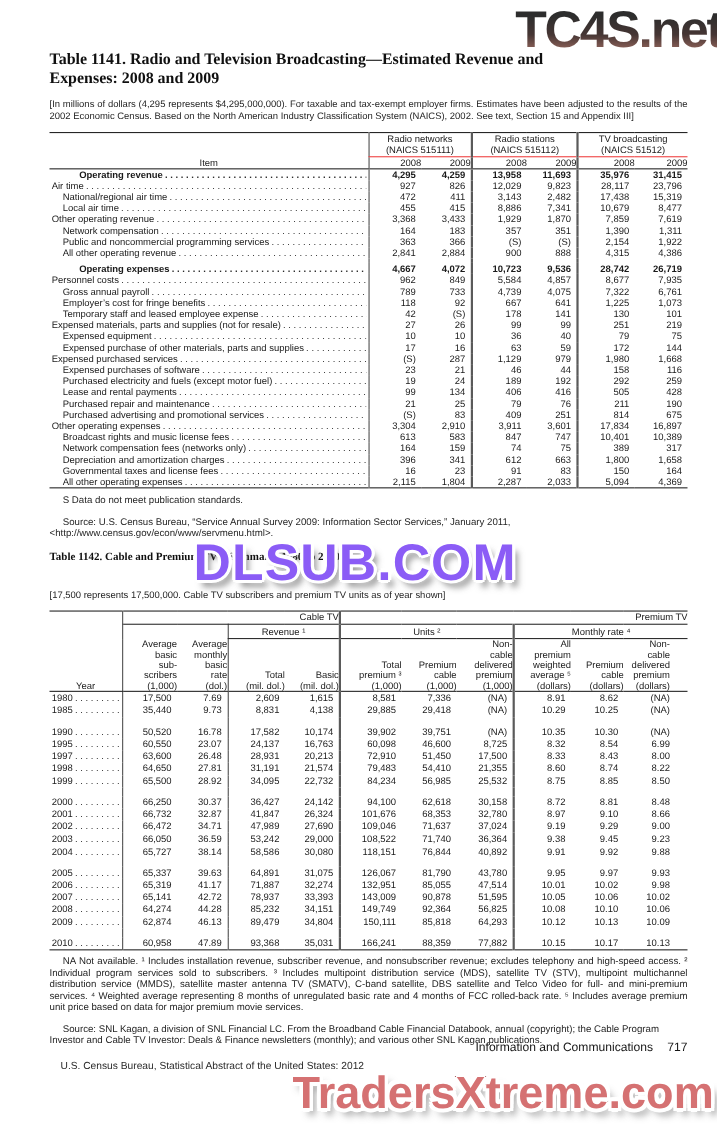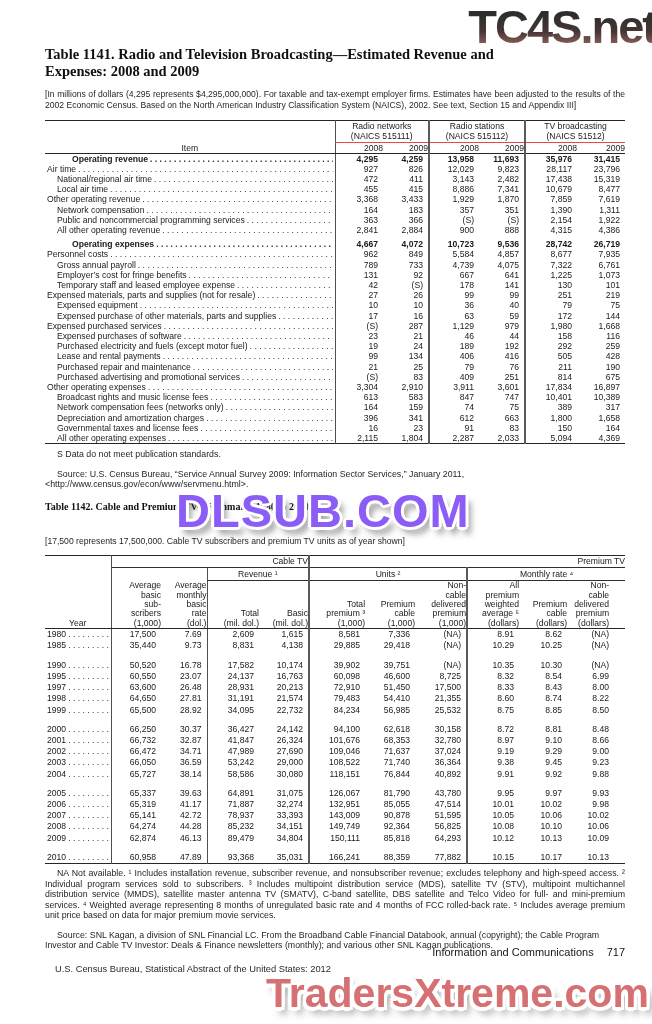--- a/index.html
+++ b/index.html
@@ -263,21 +263,21 @@
             <td class="num bL2">7,322</td>
             <td class="num ">6,761</td>
           </tr>
           <tr>
             <td class="lab ind-1">
               <div class="labwrap">
                 <span class="ltxt">Employer’s cost for fringe benefits</span>
                 <span class="dots">................................................................................................................................................................</span>
               </div>
             </td>
-            <td class="num bL">131</td>
+            <td class="num bL">118</td>
             <td class="num ">92</td>
             <td class="num bL2">667</td>
             <td class="num ">641</td>
             <td class="num bL2">1,225</td>
             <td class="num ">1,073</td>
           </tr>
           <tr>
             <td class="lab ind-1">
               <div class="labwrap">
                 <span class="ltxt">Temporary staff and leased employee expense</span>

